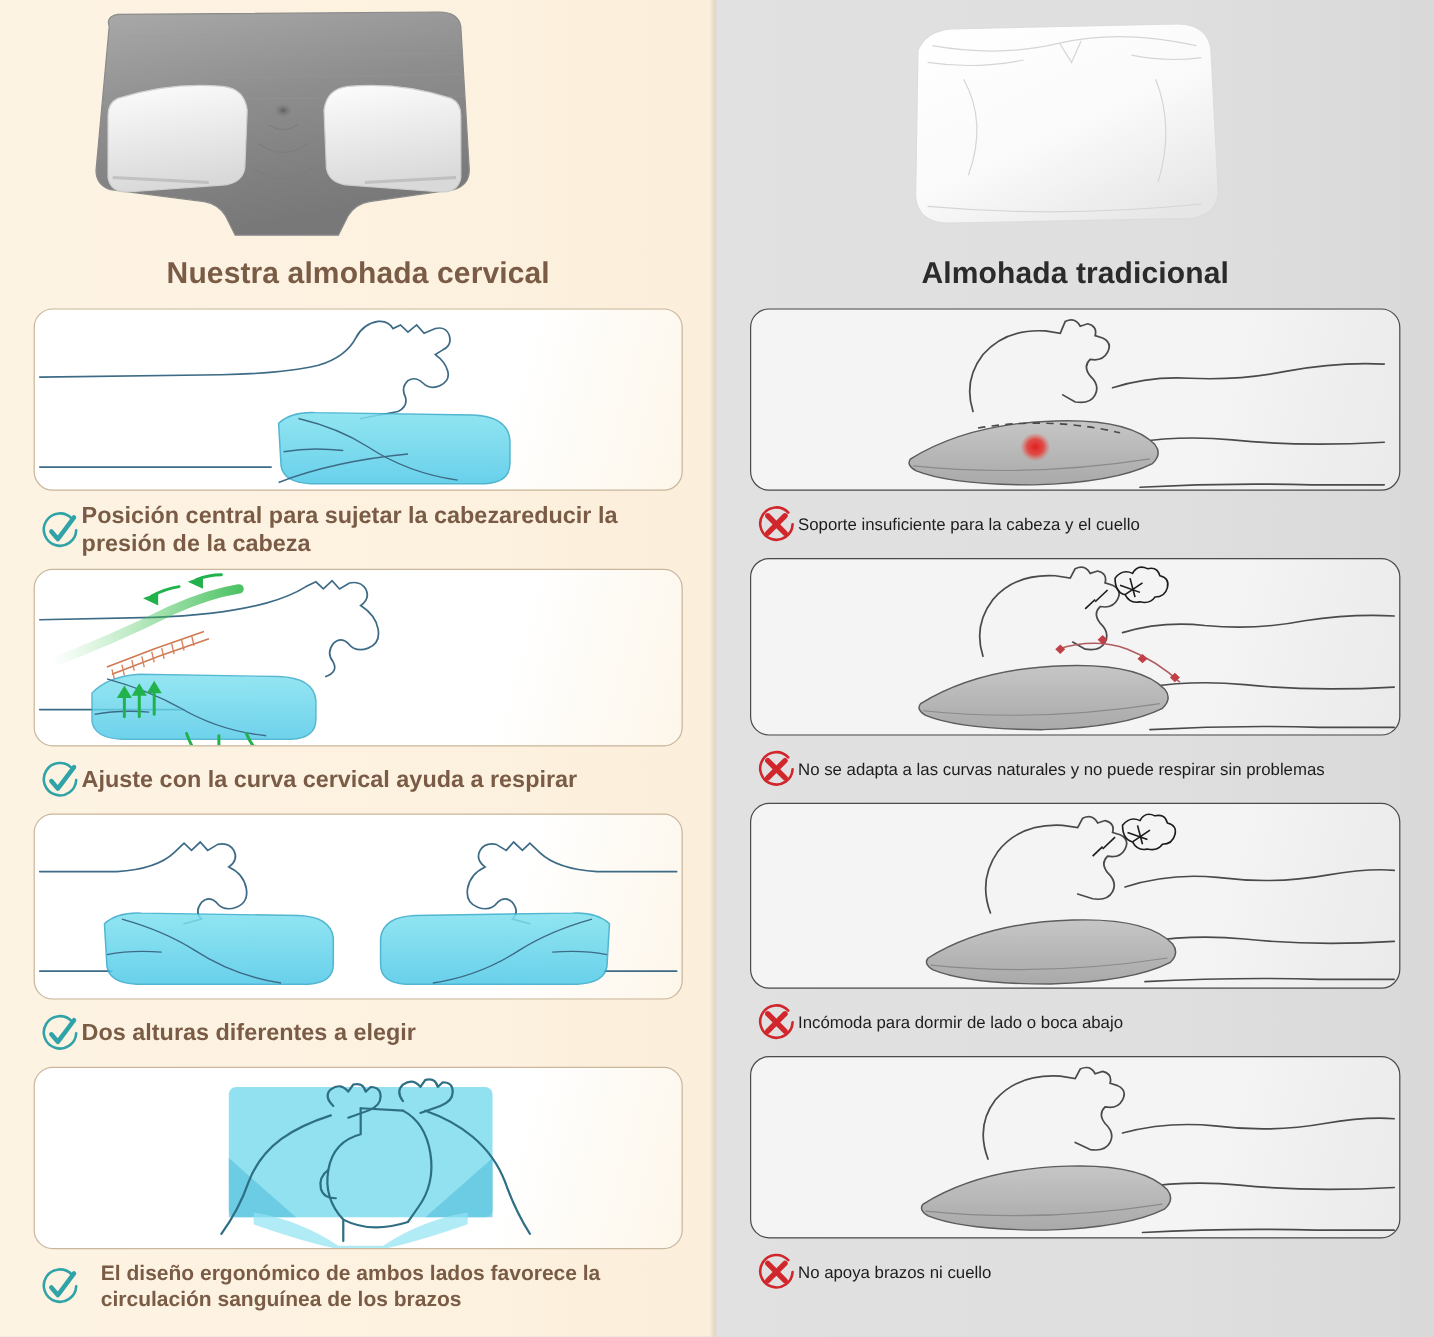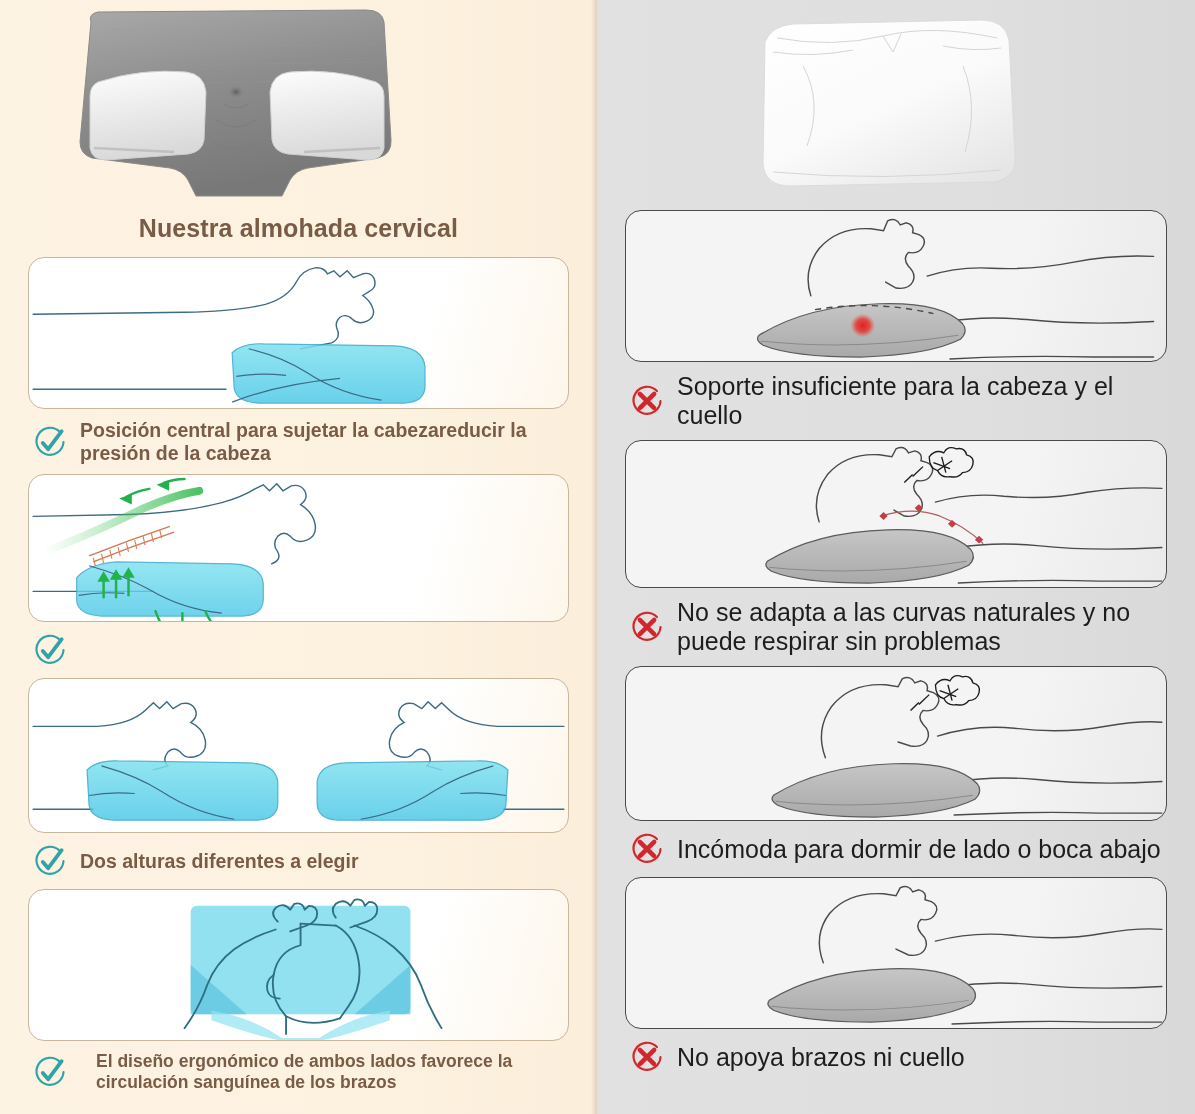--- a/index.html
+++ b/index.html
@@ -55,29 +55,28 @@
   }
   .panel-right{
     border:1.6px solid #4a4a4a;
     background:linear-gradient(105deg,#f4f4f4 70%,#eaeaea 100%);
   }
   .panel svg{display:block;width:100%;height:100%;}
 
   
   .feature{
     display:flex;align-items:center;
-    gap:12px;
     padding:10px 2px 10px 4px;
   }
   .feature .ico{flex:0 0 auto;width:36px;height:36px;}
   .feature .txt{
     font-weight:bold;line-height:1.16;
   }
   .feature-left .txt{color:#7a5c46;font-size:19.5px;}
-  .feature-right .txt{color:#1d1d1d;font-size:25px;font-weight:normal;}
+  .feature-right .txt{color:#1d1d1d;font-size:14px;font-weight:normal;}
   .feature-left.small .txt{font-size:17.5px;margin-left:16px;}
 </style>
 </head>
 <body>
 
 <div class="page">
 
   <div class="col col-left">
 
     <div class="hero hero-left">
@@ -218,20 +217,21 @@
       </svg>
     </div>
 
     <div class="feature feature-left">
       <span class="ico">
         <svg viewBox="0 0 40 40" width="36" height="36">
           <path d="M31 9 A15 15 0 1 0 35 20" fill="none" stroke="#2fa3a8" stroke-width="2.4" stroke-linecap="round"></path>
           <path d="M12 21 L18 28 L33 8" fill="none" stroke="#2fa3a8" stroke-width="4.2" stroke-linecap="round" stroke-linejoin="round"></path>
         </svg>
       </span>
+      <span class="txt">Ajuste con la curva cervical ayuda a respirar</span>
     </div>
 
     <div class="panel panel-left" style="height:155px;">
       <svg viewBox="0 0 520 155" preserveAspectRatio="none">
         <g fill="none" stroke="#3d6b86" stroke-width="1.4" stroke-linecap="round">
           <path d="M4 48 L66 48 Q98 46 112 32 L120 24 L126 30 L133 23 L139 30 L147 25
                    Q156 23 160 30 Q164 38 156 44 Q168 50 170 62 Q172 74 162 78
                    Q152 82 146 74 Q140 68 134 74 Q128 82 134 88 L120 92"></path>
           <path d="M4 132 L62 132"></path>
         </g>
@@ -318,20 +318,21 @@
           <path d="M140 30 L150 46 L158 28"></path>
           <path d="M30 46 Q70 52 110 44"></path>
           <path d="M200 40 Q230 46 258 42"></path>
           <path d="M30 166 Q140 176 258 164"></path>
           <path d="M60 60 Q80 96 64 140"></path>
           <path d="M220 60 Q236 100 222 146"></path>
         </g>
       </svg>
     </div>
 
+    <h2 class="heading heading-right">Almohada tradicional</h2>
 
     <div class="panel panel-right" style="height:152px;">
       <svg viewBox="0 0 520 152" preserveAspectRatio="none">
         <defs>
           <linearGradient id="grayPillow" x1="0" y1="0" x2="0" y2="1">
             <stop offset="0" stop-color="#c6c6c6"></stop>
             <stop offset="1" stop-color="#a9a9a9"></stop>
           </linearGradient>
           <radialGradient id="redDot" cx="0.5" cy="0.5" r="0.5">
             <stop offset="0" stop-color="#e02020"></stop>

